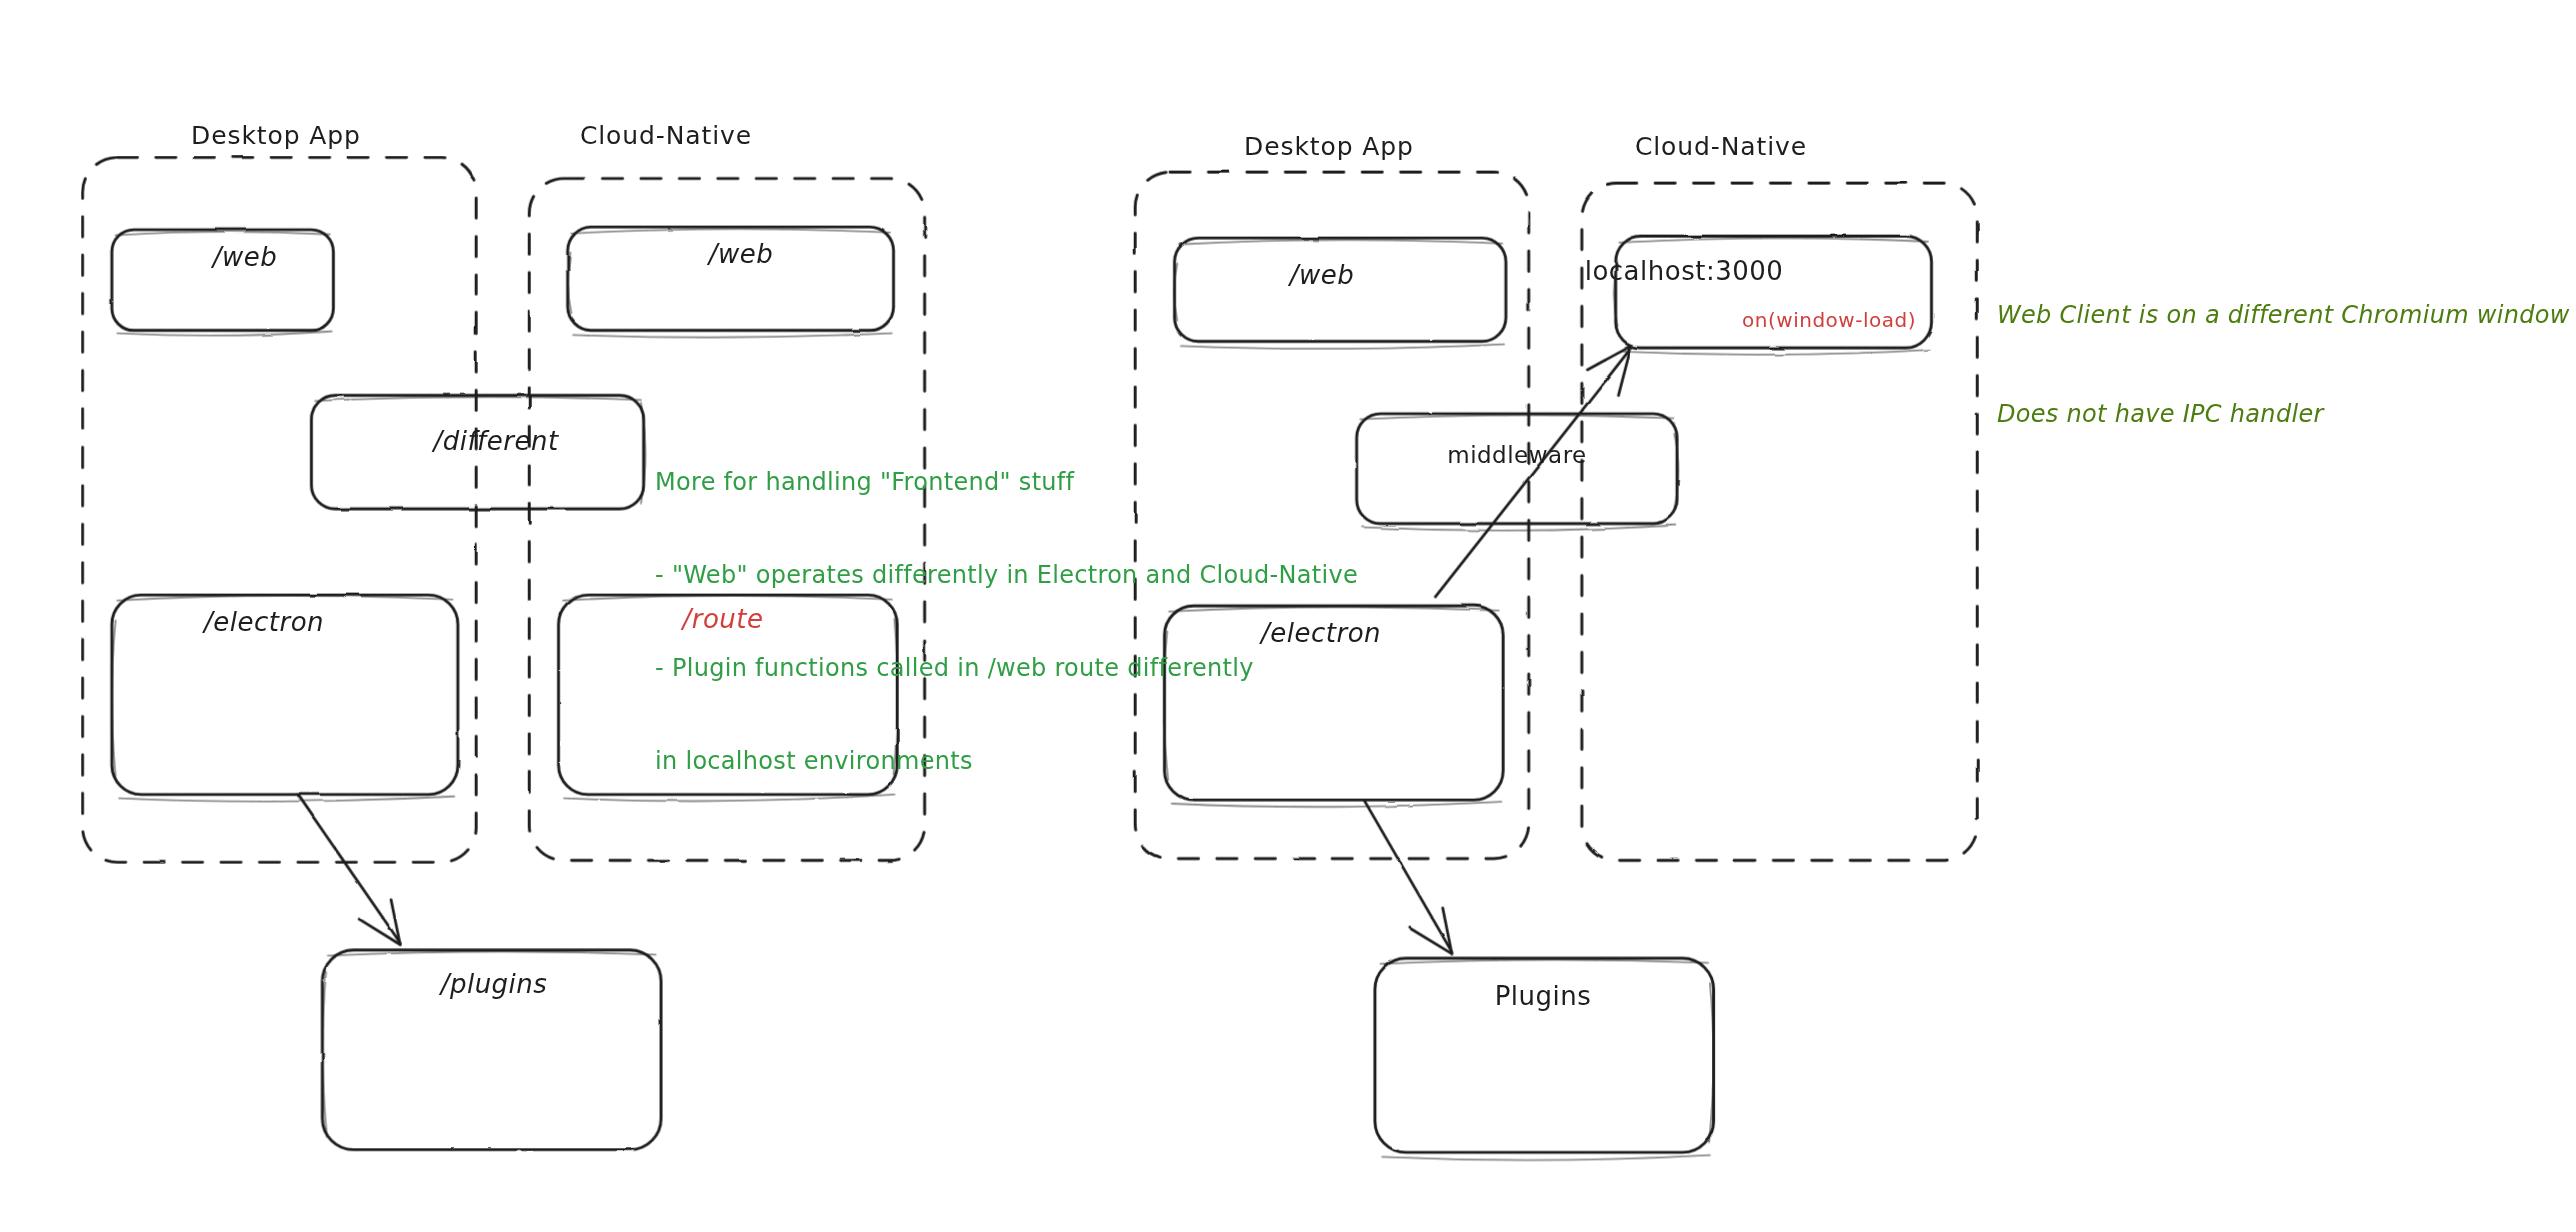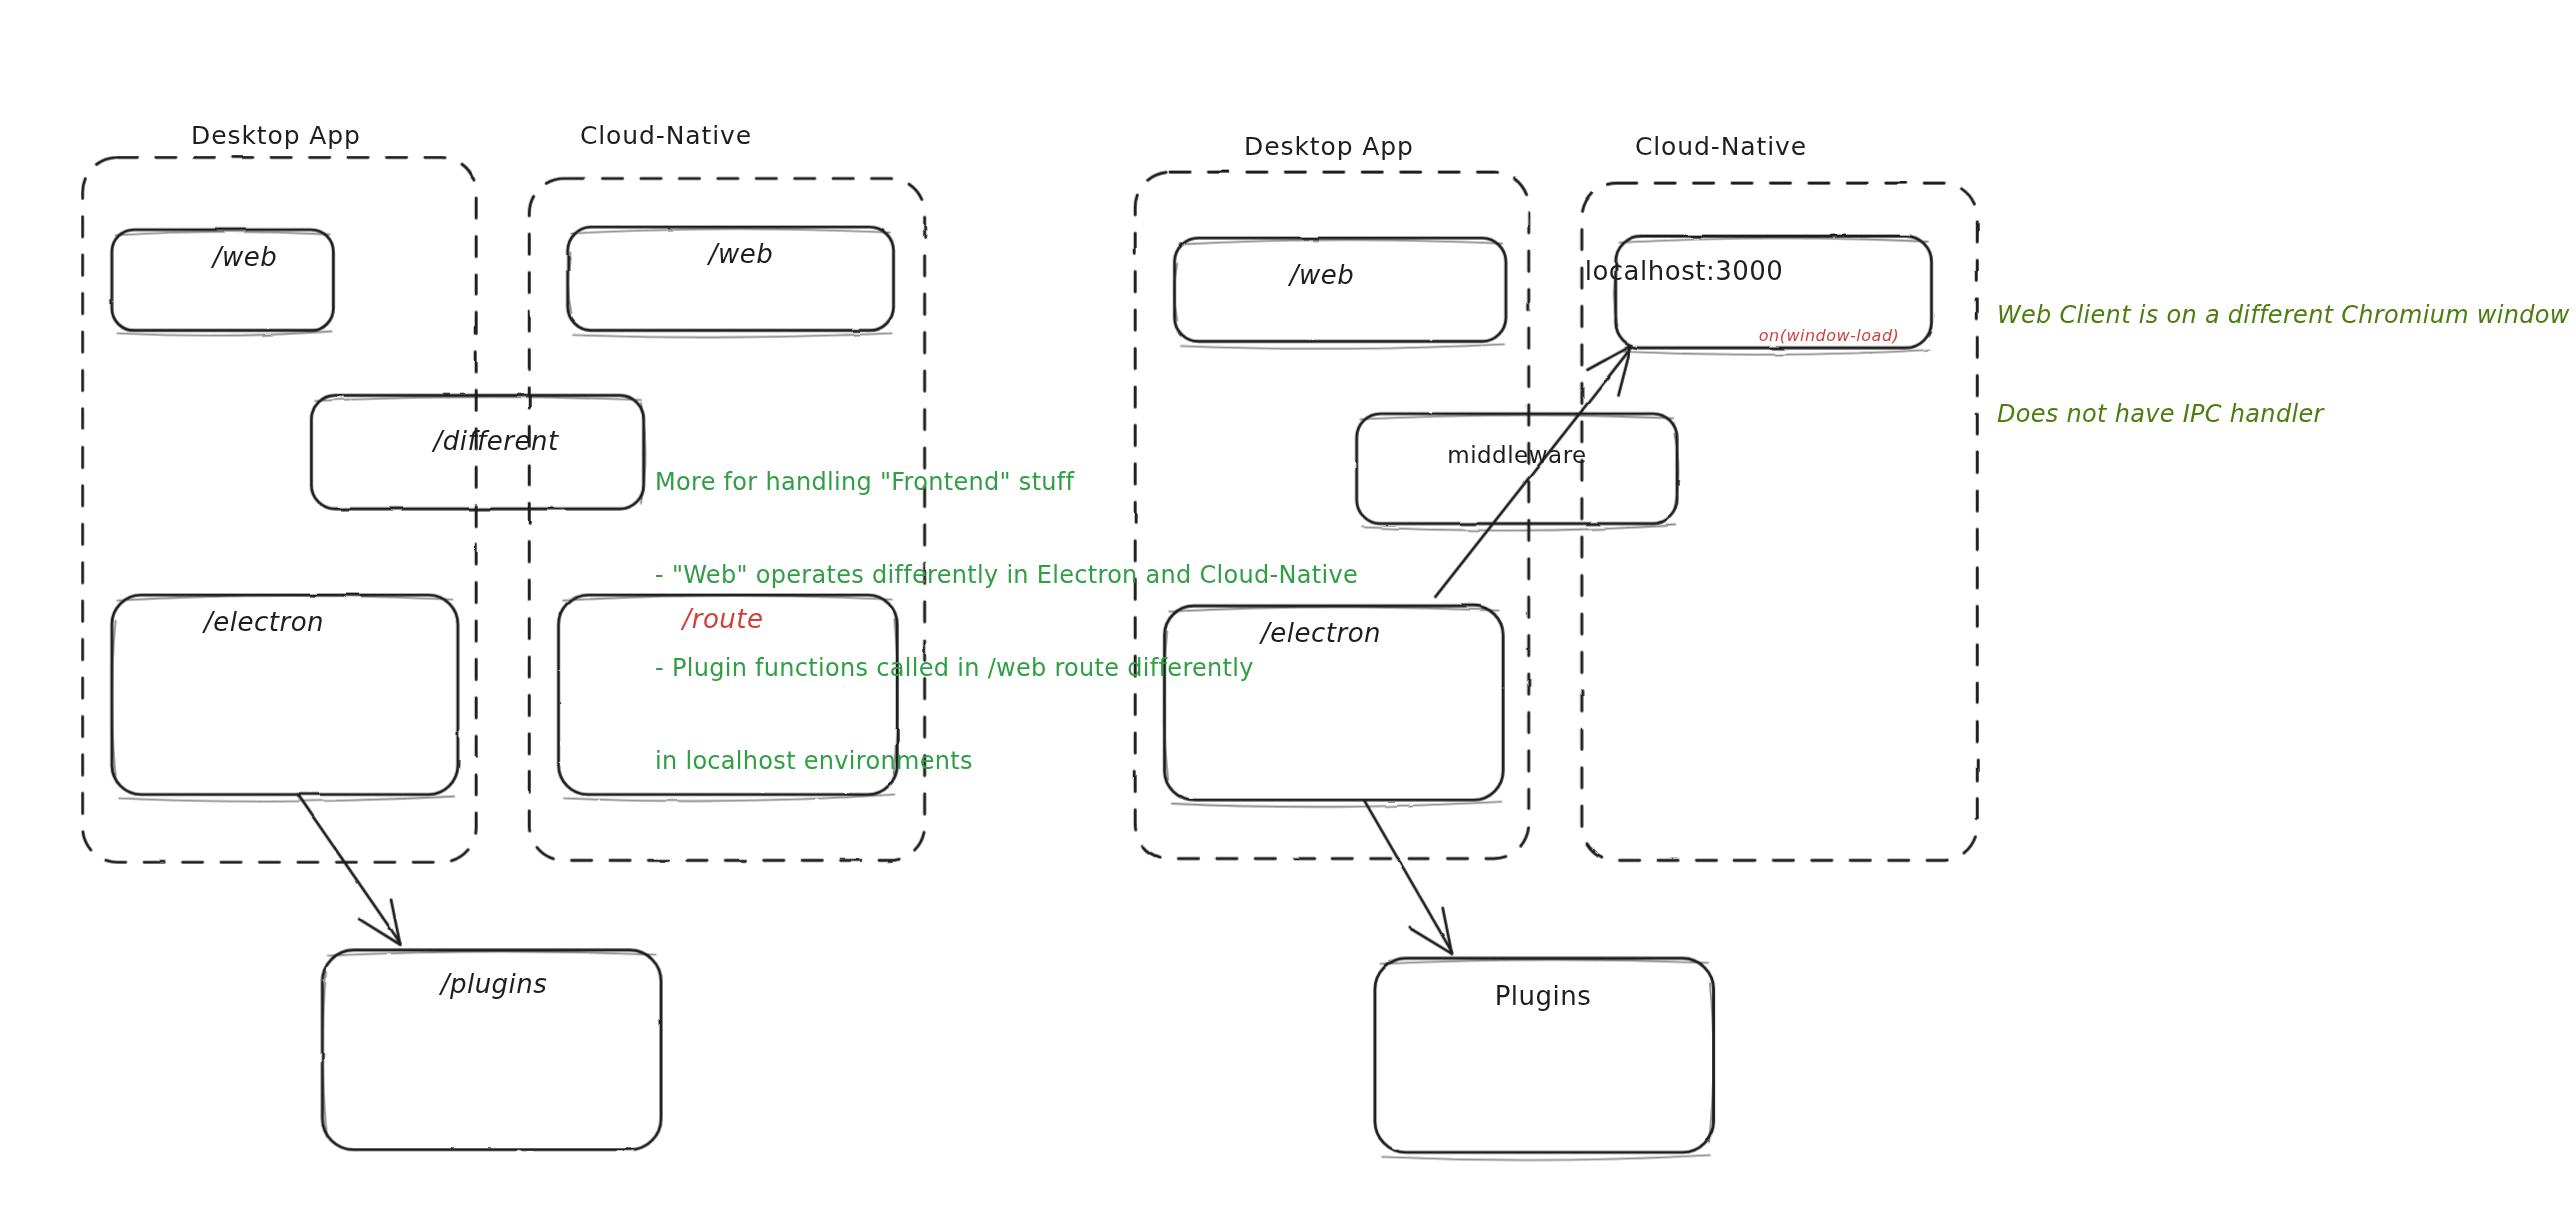--- a/index.html
+++ b/index.html
@@ -206,21 +206,21 @@
     <span class="annot-line">- Plugin functions called in /web route differently</span>
     <span class="annot-line">in localhost environments</span>
   </div>
 
   <div class="lbl grouptitle" style="left:1329px; top:146px;">Desktop App</div>
   <div class="lbl grouptitle" style="left:1721px; top:146px;">Cloud-Native</div>
 
   <div class="lbl boxlabel" style="left:1322px; top:275px;">/web</div>
 
   <div class="lbl boxlabel-plain" style="left:1684px; top:271px;">localhost:3000</div>
-  <div class="lbl boxlabel-plain red" style="left:1829px; top:335px; font-size:16px;font-style:italic;">on(window-load)</div>
+  <div class="lbl boxlabel-plain red" style="left:1829px; top:320px; font-size:20px;">on(window-load)</div>
 
   <div class="lbl boxlabel-plain" style="left:1517px; top:455px; font-size:23px;">middleware</div>
 
   <div class="lbl boxlabel" style="left:1321px; top:633px;">/electron</div>
 
   <div class="lbl boxlabel-plain" style="left:1543px; top:996px;">Plugins</div>
 
   <div class="annot annot-red" style="left:1997px; top:233px;">
     <span class="annot-line">Web Client is on a different Chromium window</span>
     <span class="annot-line">Does not have IPC handler</span>

